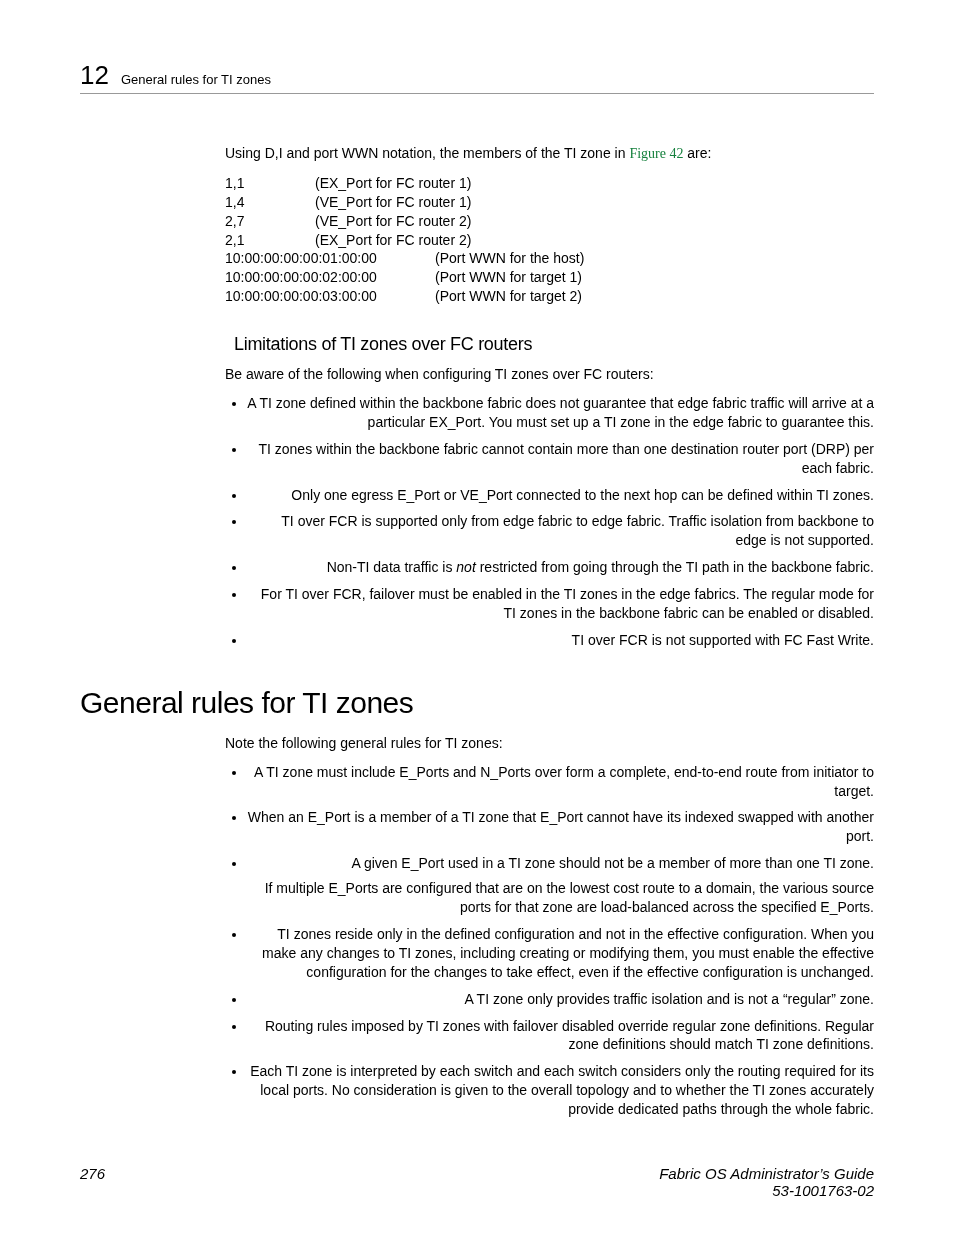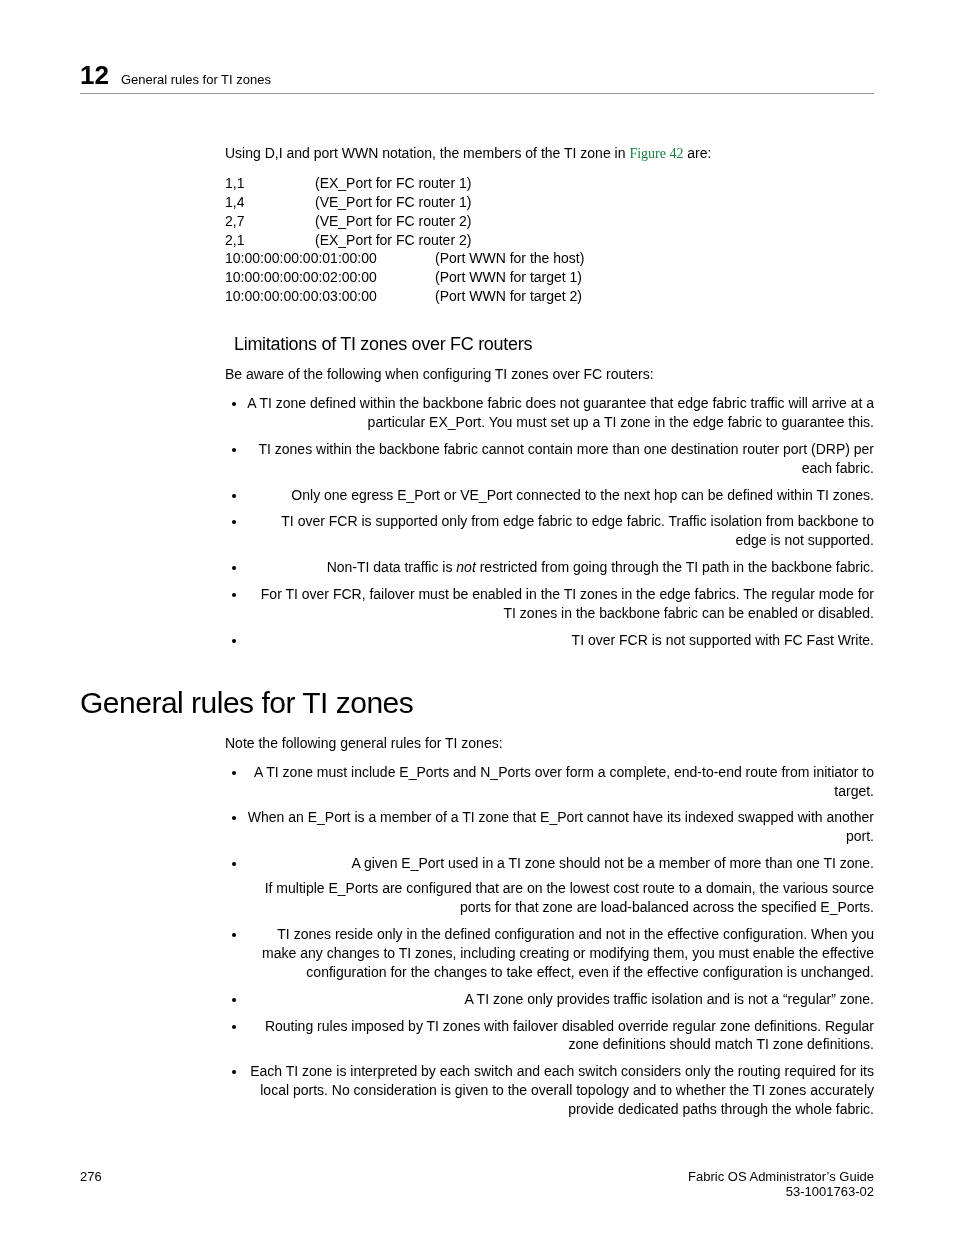--- a/index.html
+++ b/index.html
@@ -20,21 +20,21 @@
   .header-row {
     display: flex;
     align-items: baseline;
     gap: 12px;
     margin-bottom: 50px;
     border-bottom: 1px solid #999;
     padding-bottom: 2px;
   }
   .chapter-number {
     font-size: 26px;
-    font-weight: bold;
+    font-weight: normal;
     font-family: Arial, sans-serif;
   }
   .header-title {
     font-size: 13px;
   }
   .body-block {
     margin-left: 145px;
   }
   .p {
     margin: 0 0 10px 0;
@@ -82,21 +82,22 @@
   .sub-p {
     margin-top: 6px;
   }
   .footer {
     position: absolute;
     bottom: 36px;
     left: 80px;
     right: 80px;
     display: flex;
     justify-content: space-between;
-    font-size: 13px;
+    font-size: 15px;
+    font-style: italic;
   }
   .footer-right { text-align: right; }
   em.nit { font-style: italic; }
 </style>
 </head>
 <body>
 
 <div class="page">
 
   <div class="header-row">

